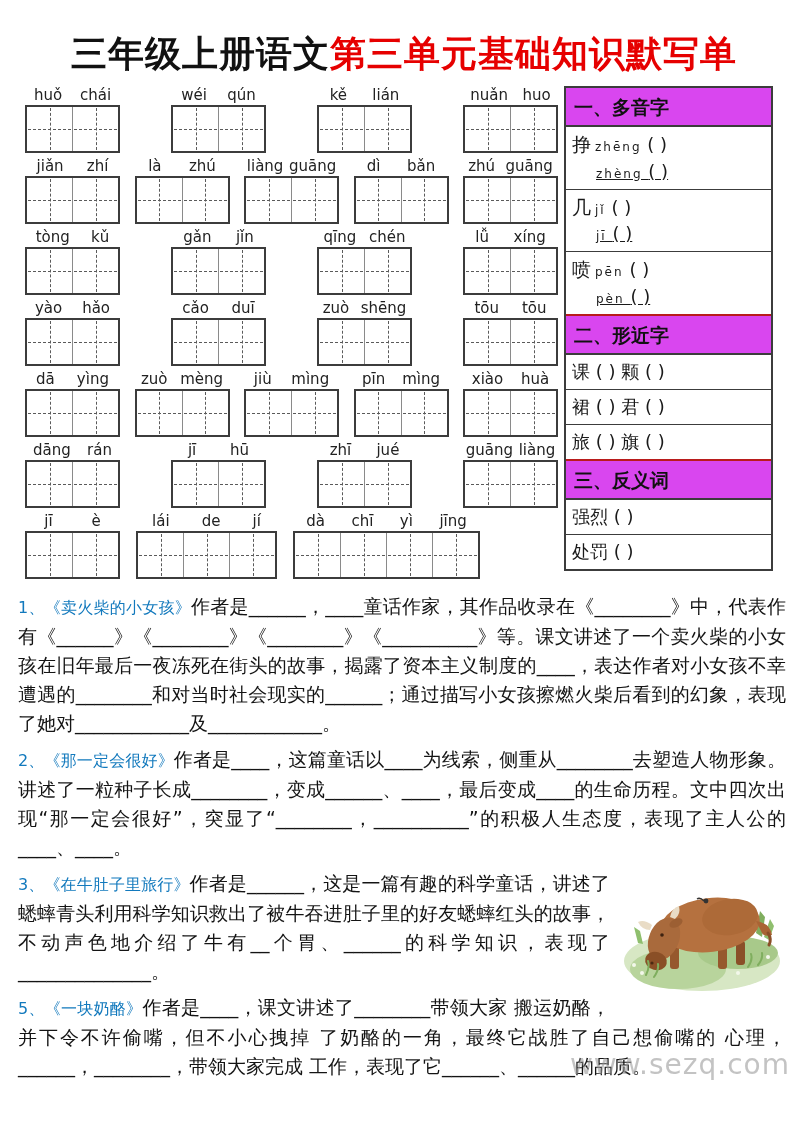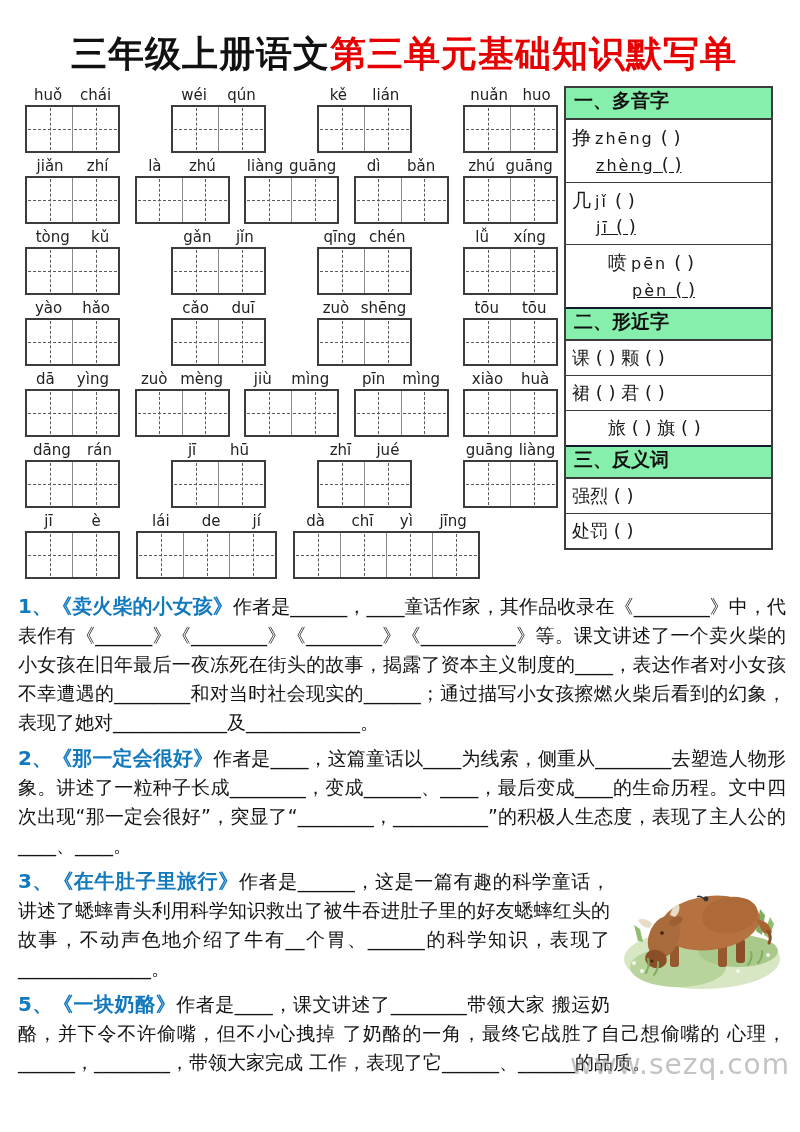--- a/index.html
+++ b/index.html
@@ -21,36 +21,36 @@
   .tzg-box{display:flex;border:2px solid #3c3c3c;background:#fff;}
   .tzg-cell{position:relative;width:45px;height:44px;box-sizing:content-box;}
   .tzg-cell + .tzg-cell{border-left:1.6px solid #8a8a8a;}
   .tzg-cell::before{content:"";position:absolute;left:50%;top:1px;bottom:1px;
                     border-left:1.6px dashed #5a5a5a;}
   .tzg-cell::after{content:"";position:absolute;top:50%;left:1px;right:1px;
                    border-top:1.6px dashed #5a5a5a;}
   
   .sidebar{margin-left:6px;width:205px;border:2px solid #3c3c3c;align-self:flex-start;
            display:flex;flex-direction:column;}
-  .sb-header{background:#86efac;border-bottom:2px solid #3c3c3c;font-weight:bold;
-             font-size:19px;padding:0 8px 4px 8px;color:#111;}
+  .sb-header{background:#d946ef;border-bottom:2px solid #3c3c3c;font-weight:bold;
+             font-size:19px;padding:7px 8px 4px 8px;color:#111;}
   .sb-row{border-bottom:1.8px solid #3c3c3c;padding:4px 6px;font-size:18px;line-height:1.45;}
   .sb-row:last-child{border-bottom:none;}
-  .sb-section:not(:last-child) .sb-row:last-child{border-bottom:none;margin-left:36px;}
-  .sb-section + .sb-section .sb-header{border-top:2px solid #0f172a;}
+  .sb-section:not(:last-child) .sb-row:last-child{border-bottom:none;}
+  .sb-section + .sb-section .sb-header{border-top:2px solid #b91c1c;}
   .sb-char{font-size:19px;margin-right:4px;}
-  .sb-py{font-size:16px;letter-spacing:2px;}
+  .sb-py{font-size:12px;letter-spacing:2px;}
   .sb-paren{font-size:18px;letter-spacing:0;}
   .sb-line2{padding-left:24px;text-decoration:underline;}
   .sb-pair span.pair-item{white-space:nowrap;}
   
   .essay{position:absolute;top:592px;left:18px;width:768px;font-size:19px;
          line-height:29px;color:#141414;text-align:justify;}
   .essay p{margin:0 0 7px 0;}
-  .p-title{color:#1279bd;font-weight:bold;font-size:20px;}
+  .p-title{color:#1279bd;font-weight:normal;font-size:16px;}
   .cow-float{float:right;width:168px;height:122px;margin:4px 0 4px 8px;shape-outside:margin-box;}
   
   .watermark{position:absolute;top:1048px;right:10px;font-size:28px;
              color:rgba(145,145,145,0.55);letter-spacing:1px;white-space:nowrap;}
 </style>
 </head>
 <body>
 
 <div class="page">
 

